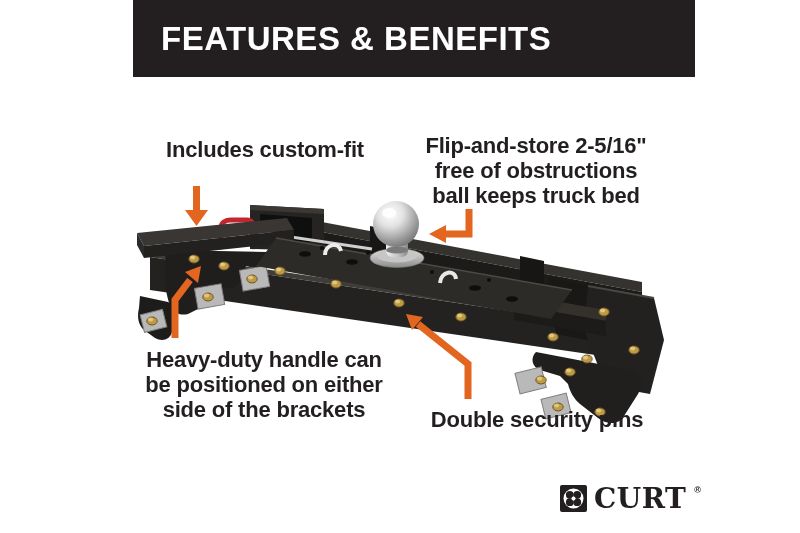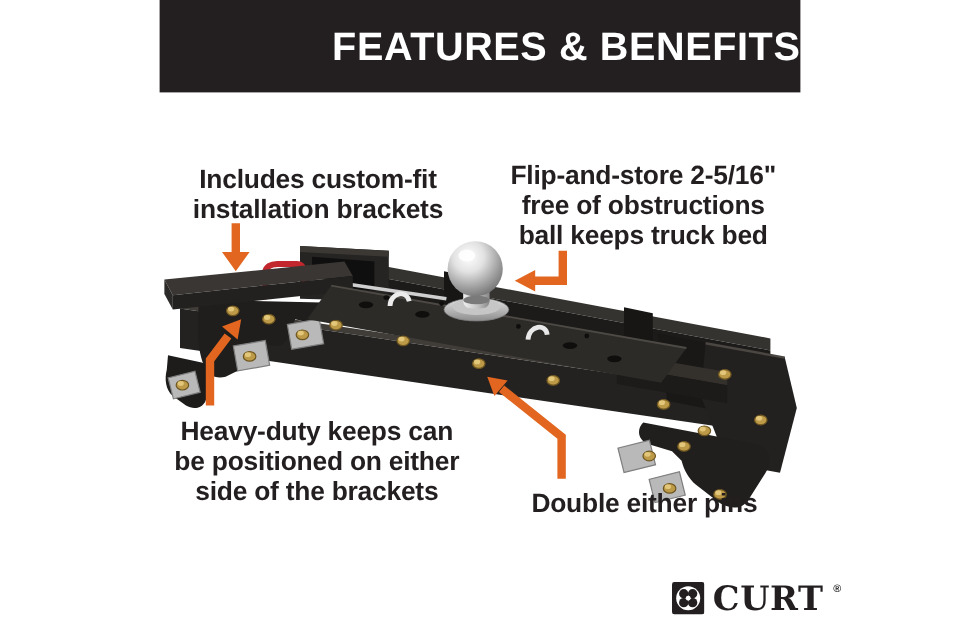--- a/index.html
+++ b/index.html
@@ -1,19 +1,19 @@
 <!DOCTYPE html>
 <html style="--accent: #e2661f; --ink: #231f20; --header-bg: #231f20; --header-fg: #ffffff; --canvas: #ffffff; --body-black: #242220; --body-black-light: #3a3733; --bolt-gold: #bd9a48; --handle-red: #c1272d; --plate-silver: #b9b9b9; --chrome: #d9d9d9;"><head>
 <meta charset="utf-8">
 <style>
   html,body{margin:0;padding:0;background:#fff;}
   .canvas{position:relative;width:800px;height:533px;background:var(--canvas,#fff);overflow:hidden;
           font-family:"Liberation Sans",sans-serif;color:var(--ink,#231f20);}
   .header-bar{position:absolute;left:133px;top:0;width:534px;height:77px;background:var(--header-bg,#231f20);
-              display:flex;align-items:center;justify-content:flex-end;}
+              display:flex;align-items:center;justify-content:flex-start;padding-left:28px;}
   .header-bar h1{margin:0;font-size:33px;font-weight:700;letter-spacing:.5px;color:var(--header-fg,#fff);
                  font-family:"Liberation Sans",sans-serif;}
   .callout{position:absolute;text-align:center;font-weight:700;font-size:22px;line-height:25px;
            letter-spacing:-0.2px;color:var(--ink,#231f20);}
   .callout div{white-space:nowrap;}
   .c-brackets{left:140px;top:137px;width:250px;}
   .c-ball{left:406px;top:133px;width:260px;}
   .c-handle{left:133px;top:347px;width:262px;}
   .c-pins{left:403px;top:407px;width:268px;}
   .art{position:absolute;left:0;top:0;width:800px;height:533px;}
@@ -161,37 +161,36 @@
       </g>
       <g>
         <path d="M468,399 L468,364 L418,324" fill="none" stroke="var(--accent,#e2661f)" stroke-width="7"></path>
         <polygon points="406,314 423,317 412,330"></polygon>
       </g>
     </g>
   </svg>
 
   <div class="callout c-brackets">
     <div>Includes custom-fit</div>
-    <div>installation brackets</div>
   </div>
 
   <div class="callout c-ball">
     <div>Flip-and-store 2-5/16"</div>
     <div>free of obstructions</div>
     <div>ball keeps truck bed</div>
   </div>
 
   <div class="callout c-handle">
-    <div>Heavy-duty keeps can</div>
+    <div>Heavy-duty handle can</div>
     <div>be positioned on either</div>
     <div>side of the brackets</div>
   </div>
 
   <div class="callout c-pins">
-    <div>Double either pins</div>
+    <div>Double security pins</div>
   </div>
 
   <div class="logo">
     <svg width="27" height="27" viewBox="0 0 27 27">
       <rect x="0" y="0" width="27" height="27" rx="2" fill="var(--ink,#231f20)"></rect>
       <circle cx="13.5" cy="13.5" r="10" fill="#ffffff"></circle>
       <circle cx="9.8" cy="9.8" r="3.9" fill="var(--ink,#231f20)"></circle>
       <circle cx="17.2" cy="9.8" r="3.9" fill="var(--ink,#231f20)"></circle>
       <circle cx="9.8" cy="17.2" r="3.9" fill="var(--ink,#231f20)"></circle>
       <circle cx="17.2" cy="17.2" r="3.9" fill="var(--ink,#231f20)"></circle>

